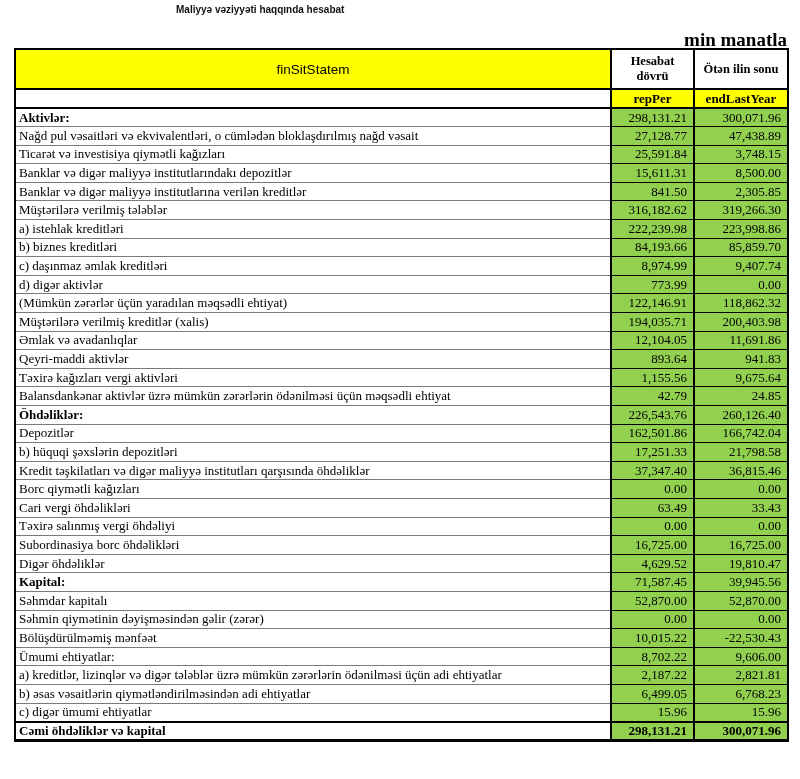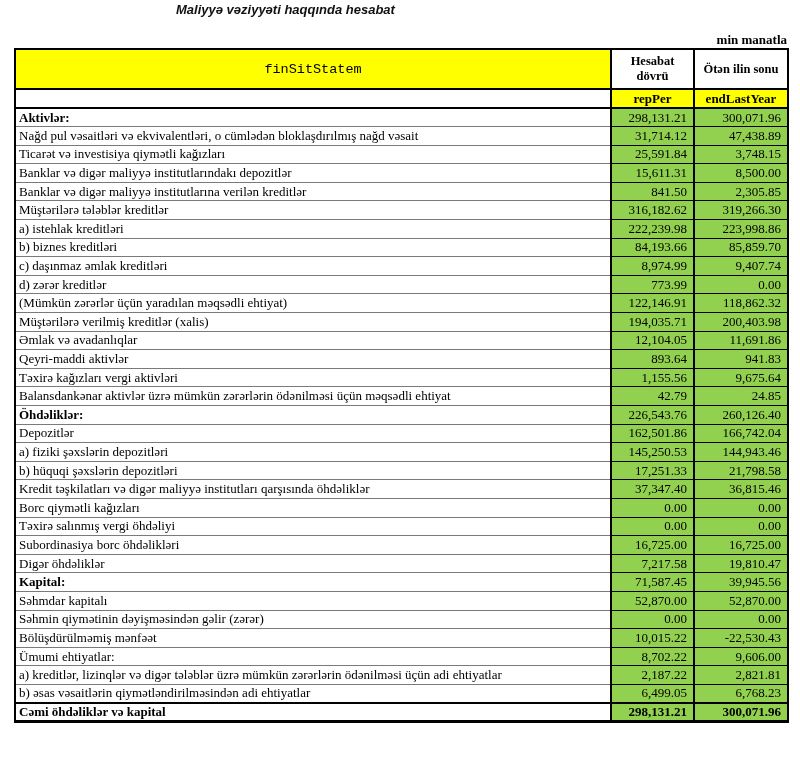--- a/index.html
+++ b/index.html
@@ -6,32 +6,31 @@
   html, body {
     margin: 0; padding: 0;
     width: 800px; height: 779px;
     background: #ffffff;
     font-family: "Liberation Serif", serif;
     overflow: hidden;
   }
   .page-title {
     font-family: "Liberation Sans", sans-serif;
     font-weight: bold;
-    font-size: 13px;
+    font-size: 10px;
     color: #111;
     margin: 2px 0 16px 176px;
     line-height: 15px;
-    font-style: italic;
   }
   .unit-note {
     width: 773px;
     margin: 1px 0 1px 14px;
     text-align: right;
     font-weight: bold;
-    font-size: 13px;
+    font-size: 19px;
     line-height: 14px;
     color: #000;
   }
   table.finstat {
     border-collapse: collapse;
     table-layout: fixed;
     width: 773px;
     margin-left: 14px;
     border: 2px solid #000;
     border-bottom: 3px solid #000;
@@ -43,21 +42,21 @@
   th, td {
     padding: 0 3px;
     overflow: hidden;
     white-space: nowrap;
     vertical-align: middle;
   }
   
   tr.head-row { height: 40px; }
   th.h-label {
     background: #FFFF00;
-    font-family: Liberation Mono, monospace;
+    font-family: Liberation Sans, sans-serif;
     font-weight: normal;
     font-size: 13.5px;
     text-align: center;
     border: 2px solid #000;
   }
   th.h-col {
     background: #ffffff;
     font-weight: bold;
     font-size: 12.5px;
     text-align: center;
@@ -123,60 +122,60 @@
     </tr>
   </thead>
   <tbody>
       <tr class="data-row bold-row">
     <td class="label">Aktivlər:</td>
     <td class="value">298,131.21</td>
     <td class="value">300,071.96</td>
   </tr>
       <tr class="data-row">
     <td class="label">Nağd pul vəsaitləri və  ekvivalentləri, o cümlədən bloklaşdırılmış nağd vəsait</td>
-    <td class="value">31,714.12</td>
+    <td class="value">27,128.77</td>
     <td class="value">47,438.89</td>
   </tr>
       <tr class="data-row">
     <td class="label">Ticarət və investisiya qiymətli kağızları</td>
     <td class="value">25,591.84</td>
     <td class="value">3,748.15</td>
   </tr>
       <tr class="data-row">
     <td class="label">Banklar və digər maliyyə institutlarındakı depozitlər</td>
     <td class="value">15,611.31</td>
     <td class="value">8,500.00</td>
   </tr>
       <tr class="data-row">
     <td class="label">Banklar və digər maliyyə institutlarına verilən kreditlər</td>
     <td class="value">841.50</td>
     <td class="value">2,305.85</td>
   </tr>
       <tr class="data-row">
-    <td class="label">Müştərilərə tələblər kreditlər</td>
+    <td class="label">Müştərilərə verilmiş tələblər</td>
     <td class="value">316,182.62</td>
     <td class="value">319,266.30</td>
   </tr>
       <tr class="data-row">
     <td class="label">a) istehlak kreditləri</td>
     <td class="value">222,239.98</td>
     <td class="value">223,998.86</td>
   </tr>
       <tr class="data-row">
     <td class="label">b) biznes kreditləri</td>
     <td class="value">84,193.66</td>
     <td class="value">85,859.70</td>
   </tr>
       <tr class="data-row">
     <td class="label">c) daşınmaz əmlak kreditləri</td>
     <td class="value">8,974.99</td>
     <td class="value">9,407.74</td>
   </tr>
       <tr class="data-row">
-    <td class="label">d) zərər kreditlər</td>
+    <td class="label">d) digər aktivlər</td>
     <td class="value">773.99</td>
     <td class="value">0.00</td>
   </tr>
       <tr class="data-row">
     <td class="label">(Mümkün zərərlər üçün yaradılan məqsədli ehtiyat)</td>
     <td class="value">122,146.91</td>
     <td class="value">118,862.32</td>
   </tr>
       <tr class="data-row">
     <td class="label">Müştərilərə verilmiş kreditlər (xalis)</td>
@@ -207,52 +206,52 @@
     <td class="label">Öhdəliklər:</td>
     <td class="value">226,543.76</td>
     <td class="value">260,126.40</td>
   </tr>
       <tr class="data-row">
     <td class="label">Depozitlər</td>
     <td class="value">162,501.86</td>
     <td class="value">166,742.04</td>
   </tr>
       <tr class="data-row">
-    <td class="label">a) fiziki şəxslərin depozitləri</td>
-    <td class="value">145,250.53</td>
-    <td class="value">144,943.46</td>
-  </tr>
-      <tr class="data-row">
     <td class="label">b) hüquqi şəxslərin depozitləri</td>
     <td class="value">17,251.33</td>
     <td class="value">21,798.58</td>
   </tr>
       <tr class="data-row">
     <td class="label">Kredit təşkilatları və digər maliyyə institutları qarşısında öhdəliklər</td>
     <td class="value">37,347.40</td>
     <td class="value">36,815.46</td>
   </tr>
       <tr class="data-row">
     <td class="label">Borc qiymətli kağızları</td>
     <td class="value">0.00</td>
     <td class="value">0.00</td>
   </tr>
       <tr class="data-row">
+    <td class="label">Cari vergi öhdəlikləri</td>
+    <td class="value">63.49</td>
+    <td class="value">33.43</td>
+  </tr>
+      <tr class="data-row">
     <td class="label">Təxirə salınmış vergi öhdəliyi</td>
     <td class="value">0.00</td>
     <td class="value">0.00</td>
   </tr>
       <tr class="data-row">
     <td class="label">Subordinasiya borc öhdəlikləri</td>
     <td class="value">16,725.00</td>
     <td class="value">16,725.00</td>
   </tr>
       <tr class="data-row">
     <td class="label">Digər öhdəliklər</td>
-    <td class="value">7,217.58</td>
+    <td class="value">4,629.52</td>
     <td class="value">19,810.47</td>
   </tr>
       <tr class="data-row bold-row">
     <td class="label">Kapital:</td>
     <td class="value">71,587.45</td>
     <td class="value">39,945.56</td>
   </tr>
       <tr class="data-row">
     <td class="label">Səhmdar kapitalı</td>
     <td class="value">52,870.00</td>
@@ -276,19 +275,24 @@
       <tr class="data-row">
     <td class="label">a) kreditlər, lizinqlər və digər tələblər üzrə mümkün zərərlərin ödənilməsi üçün adi ehtiyatlar</td>
     <td class="value">2,187.22</td>
     <td class="value">2,821.81</td>
   </tr>
       <tr class="data-row">
     <td class="label">b) əsas vəsaitlərin qiymətləndirilməsindən adi ehtiyatlar</td>
     <td class="value">6,499.05</td>
     <td class="value">6,768.23</td>
   </tr>
+      <tr class="data-row">
+    <td class="label">c) digər ümumi ehtiyatlar</td>
+    <td class="value">15.96</td>
+    <td class="value">15.96</td>
+  </tr>
       <tr class="data-row bold-row total-row">
     <td class="label">Cəmi öhdəliklər və kapital</td>
     <td class="value">298,131.21</td>
     <td class="value">300,071.96</td>
   </tr>
     </tbody>
 </table>
 
 </body></html>

